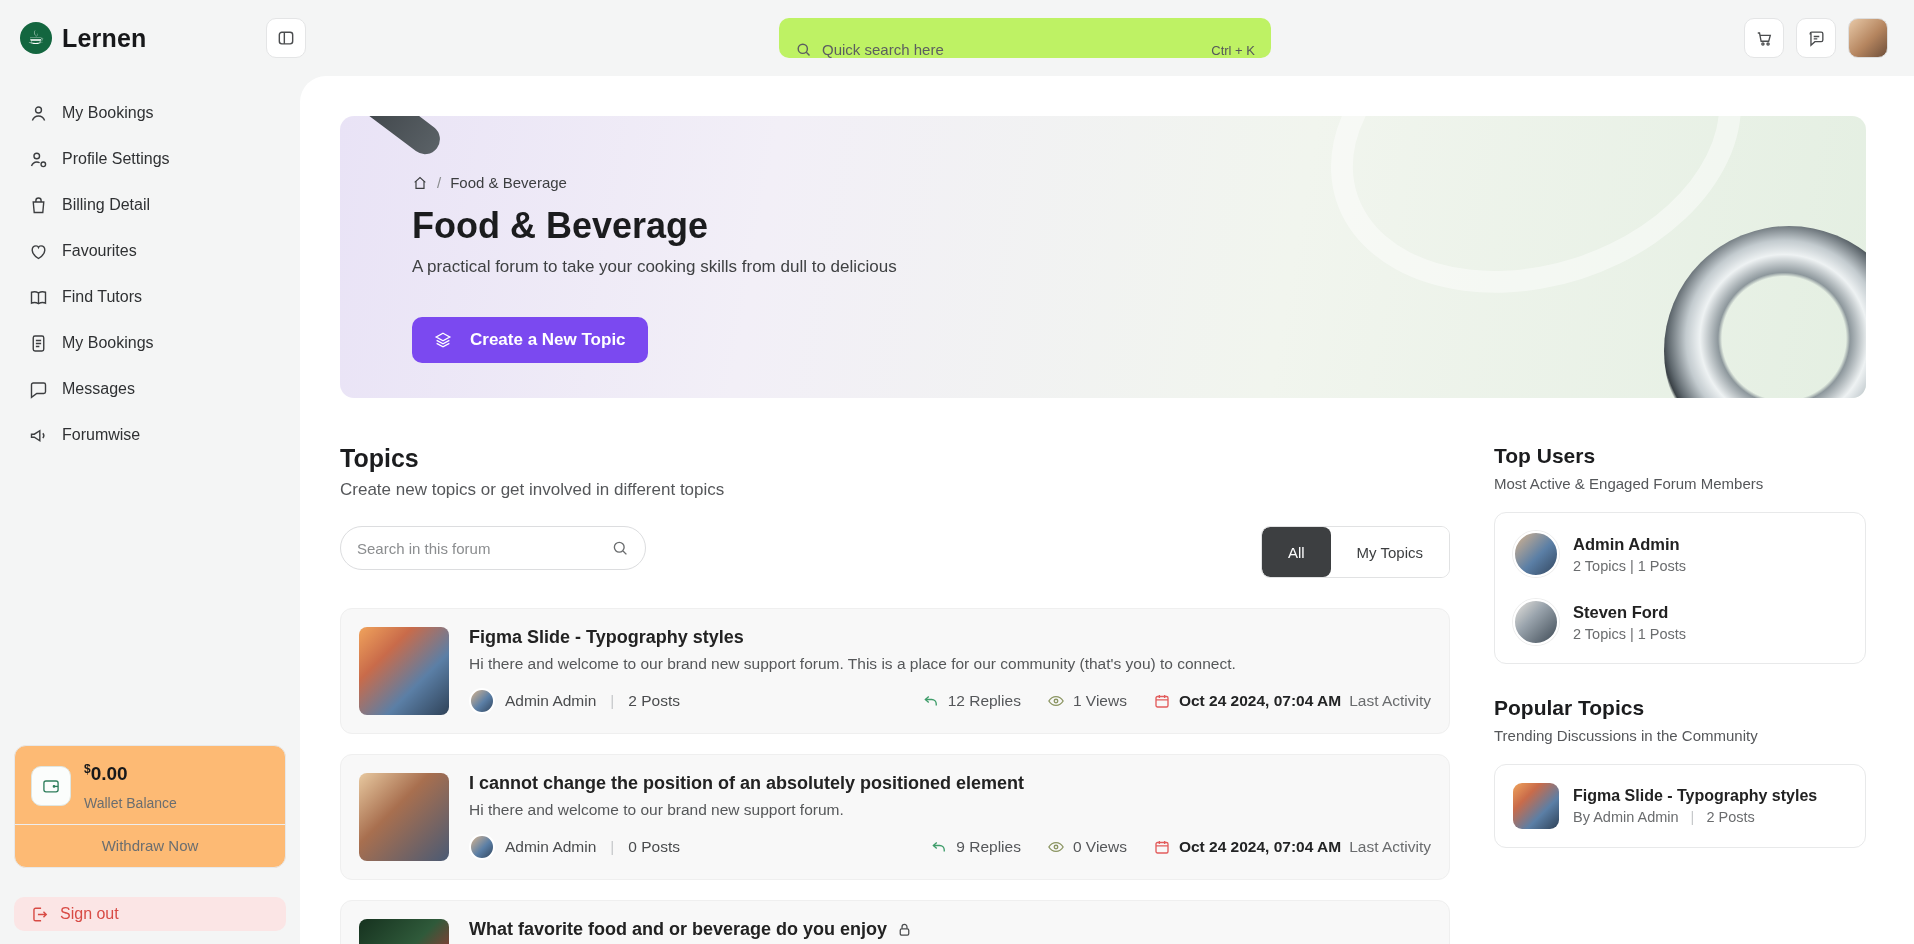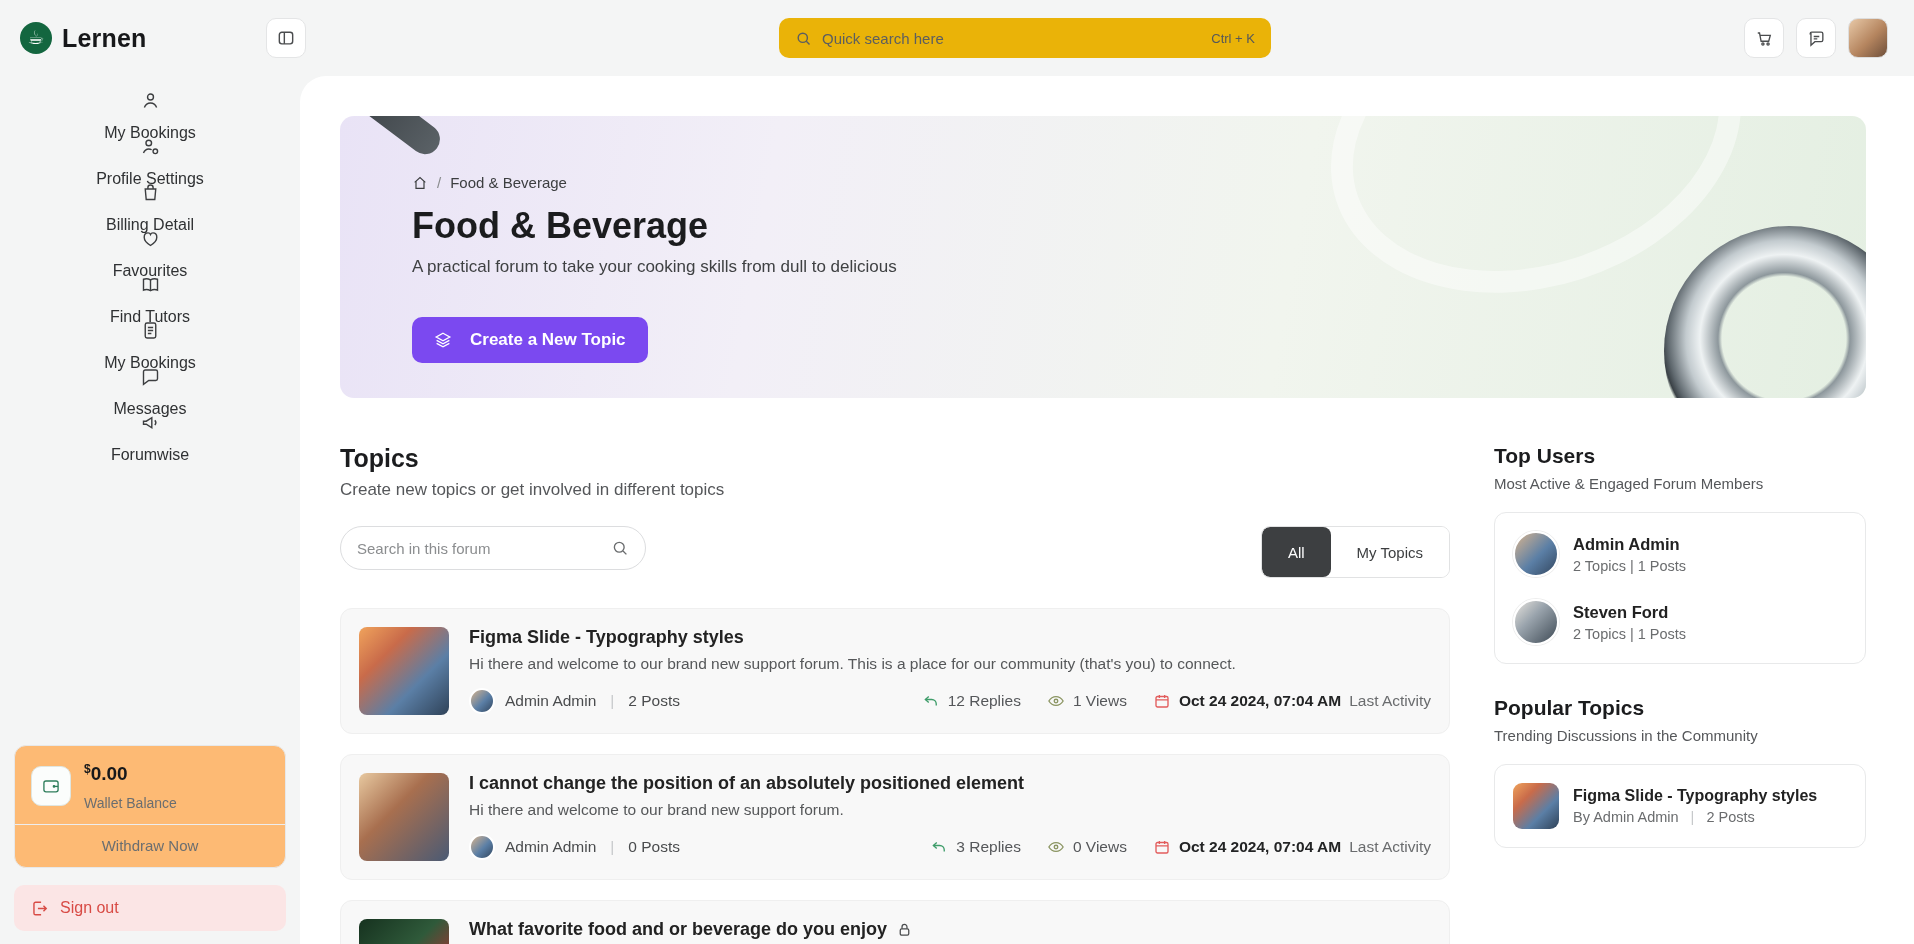--- a/index.html
+++ b/index.html
@@ -16,55 +16,55 @@
   .logo { display:flex; align-items:center; gap:10px; }
   .logo-mark { width:32px; height:32px; border-radius:50%; background:#13663f; display:flex; align-items:center; justify-content:center; }
   .logo-mark span { color:#fff; font-size:19px; font-weight:bold; transform:translateY(-1px); }
   .logo-text { font-size:25px; font-weight:bold; color:#17181a; letter-spacing:.2px; }
   .icon-btn {
     width:40px; height:40px; border-radius:10px; background:#fff; border:1px solid #e4e5e6;
     display:flex; align-items:center; justify-content:center; cursor:pointer; color:#4a4c4e;
   }
   .topbar-center { flex:1; display:flex; justify-content:center; }
   .search-pill {
-    width:492px; height:40px; background:#eab308; border-radius:10px;
-    display:flex; align-items:center; padding:0 16px; gap:10px; color:#5c5e60;
+    width:492px; height:40px; background:#bef264; border-radius:10px;
+    display:flex; align-items:flex-end; padding:0 16px; gap:10px; color:#5c5e60;
   }
   .search-pill input {
     flex:1; background:transparent; border:none; outline:none; font-size:15px;
     color:#333; font-family:inherit;
   }
   .search-pill input::placeholder { color:#5c5e60; }
   .search-shortcut { font-size:13px; color:#55585a; }
   .topbar-right { display:flex; align-items:center; gap:12px; }
   .avatar-sq { width:40px; height:40px; border-radius:10px; background:linear-gradient(135deg,#e8c9a8 0%,#b5855f 55%,#6e4f3a 100%); border:1px solid #ddd; cursor:pointer; }
 
   
   .sidebar { position:absolute; top:76px; left:0; width:300px; height:868px; padding:14px 18px; }
   .nav-item {
     display:flex; align-items:center; gap:13px; height:46px; padding:0 10px;
-    border-radius:10px; cursor:pointer; color:#2f3133; font-size:16px;flex-direction:column;
+    border-radius:10px; cursor:pointer; color:#2f3133; font-size:16px;
   }
   .nav-item .nav-ico { color:#3c3e40; }
   .wallet-card {
     position:absolute; left:14px; right:14px; bottom:76px; background:#fdba74;
     border:1px solid #e7e8e9; border-radius:12px;
   }
   .wallet-top { display:flex; align-items:center; gap:13px; padding:16px 16px 13px 16px; }
   .wallet-ico {
     width:40px; height:40px; border-radius:10px; border:1px solid #dfe6e1; background:#fbfdfc;
     display:flex; align-items:center; justify-content:center; color:#2e7d5b;
   }
   .wallet-amount { font-size:19px; font-weight:bold; color:#17181a; }
   .wallet-amount sup { font-size:12px; font-weight:bold; }
   .wallet-label { font-size:14px; color:#6b6e70; margin-top:10px; }
   .wallet-divider { height:1px; background:#ededee; }
   .withdraw { text-align:center; padding:12px 0 13px; font-size:15px; color:#6b6e70; cursor:pointer; }
   .signout {
-    position:absolute; left:14px; right:14px; bottom:13px; height:46px; background:#fbe5e5;
+    position:absolute; left:14px; right:14px; bottom:13px; height:34px; background:#fbe5e5;
     border-radius:10px; display:flex; align-items:center; gap:11px; padding:0 16px;
     color:#d84b45; font-size:16px; cursor:pointer;
   }
 
   
   .main {
     position:absolute; top:76px; left:300px; right:0; height:868px; background:#fff;
     border-radius:26px 0 0 0; padding:40px 48px 0 40px; overflow:hidden;
   }
 
@@ -438,21 +438,21 @@
             <span class="pipe">|</span>
             <span>0 Posts</span>
             <div class="meta-right">
               <span class="meta-g">
                 <span>
                   <svg width="18" height="18" viewBox="0 0 24 24" fill="none" stroke="#3f9d6a" stroke-width="1.8">
                       <path d="M9 14l-4.5-4L9 6"></path>
                       <path d="M4.8 10H13a6 6 0 0 1 6 6v2"></path>
                     </svg>
                 </span>
-                <span>3 Replies</span>
+                <span>9 Replies</span>
               </span>
               <span class="meta-g">
                 <span>
                   <svg width="18" height="18" viewBox="0 0 24 24" fill="none" stroke="#8b9562" stroke-width="1.8">
                       <path d="M2.5 12S6 6.2 12 6.2 21.5 12 21.5 12 18 17.8 12 17.8 2.5 12 2.5 12z"></path>
                       <circle cx="12" cy="12" r="2.4"></circle>
                     </svg>
                 </span>
                 <span>0 Views</span>
               </span>

